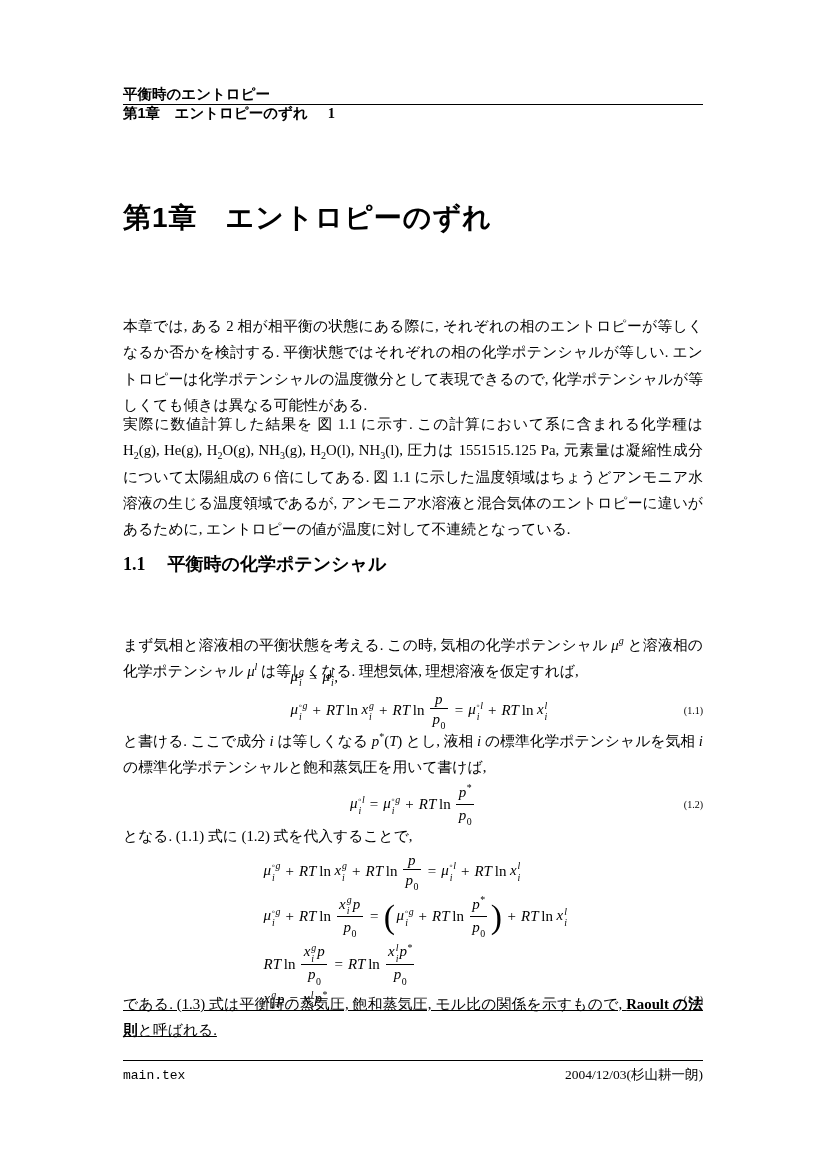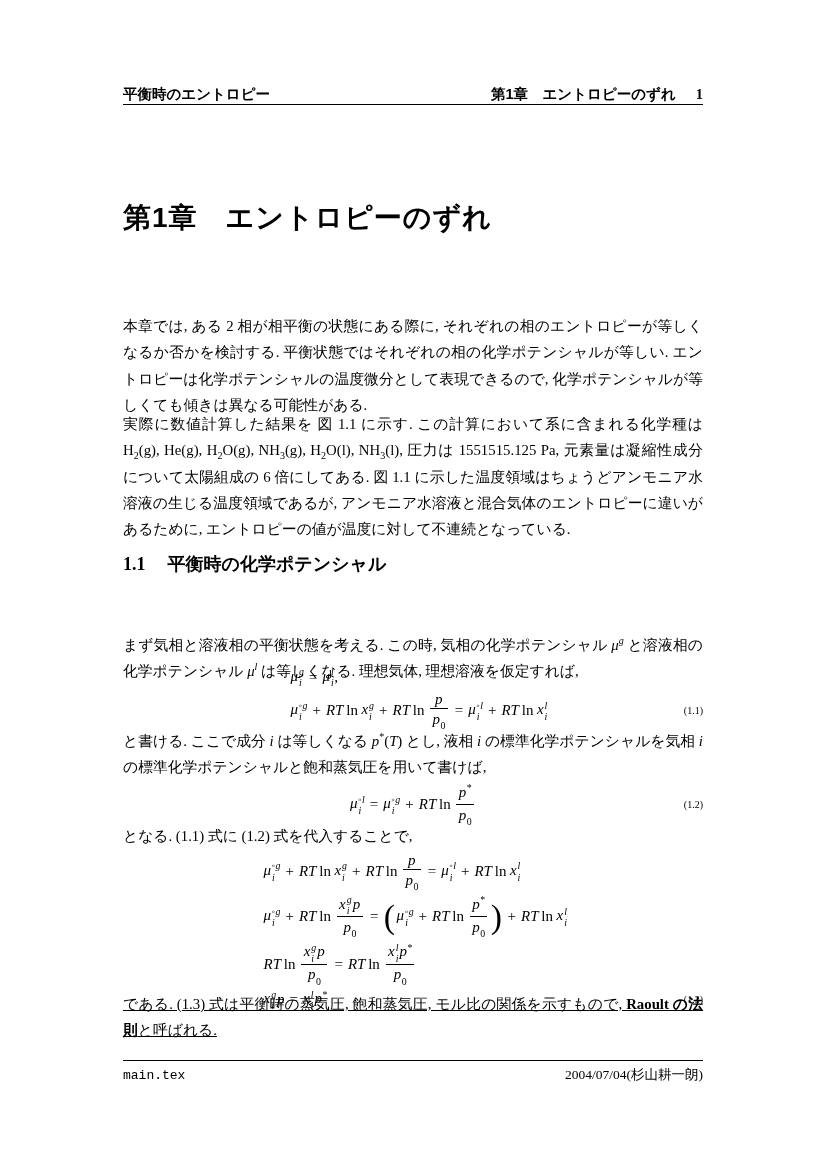--- a/index.html
+++ b/index.html
@@ -6,21 +6,21 @@
   body{
     width:826px;height:1169px;position:relative;
     background:#ffffff;color:#000000;
     font-family:"Liberation Serif","DejaVu Serif",serif;
     overflow:hidden;
   }
   .abs{position:absolute;left:123px;right:123px;}
 
   
   .hdr{top:85px;display:flex;justify-content:space-between;align-items:baseline;
-       font-family:"Liberation Sans","DejaVu Sans",sans-serif;font-weight:bold;font-size:14.5px;}
+       font-family:"Liberation Sans","DejaVu Sans",sans-serif;font-weight:bold;font-size:14.5px;flex-direction:column;}
   .hdr-right{display:flex;align-items:baseline;gap:20px;}
   .page-num{font-family:"Liberation Serif","DejaVu Serif",serif;}
   .head-rule{top:104px;border:0;border-top:1.4px solid #000;height:0;margin:0;}
 
   
   .chapter{top:199px;font-family:"Liberation Sans","DejaVu Sans",sans-serif;
            font-weight:bold;font-size:28px;letter-spacing:1px;}
   .chapter-gap{display:inline-block;width:28px;}
 
   
@@ -324,14 +324,14 @@
       </span>
       <span class="eq-num">(1.3)</span>
     </div>
   </div>
 
 <p class="abs para p6"><span>である. (1.3) 式は平衡時の蒸気圧, 飽和蒸気圧, モル比の関係を示すもので, </span><span class="bd">Raoult の法則</span><span>と呼ばれる.</span></p>
 
 <hr class="abs foot-rule">
 <div class="abs footer">
   <span class="footer-left">main.tex</span>
-  <span>2004/07/04(杉山耕一朗)</span>
+  <span>2004/12/03(杉山耕一朗)</span>
 </div>
 
 </body></html>

